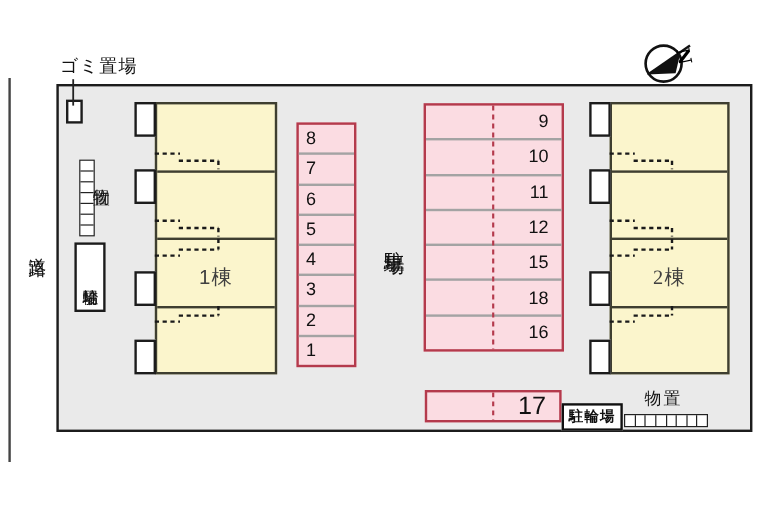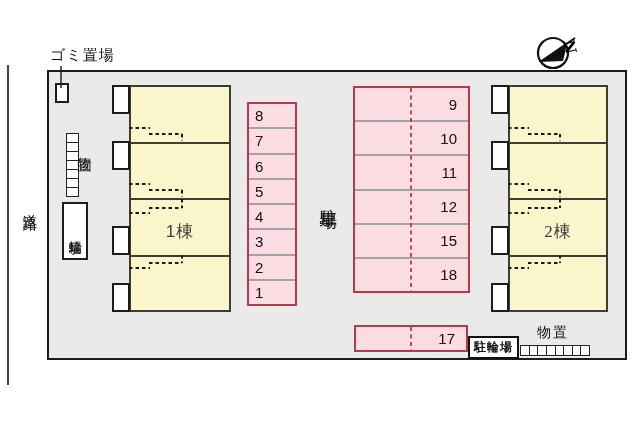--- a/index.html
+++ b/index.html
@@ -41,21 +41,21 @@
     flex:1;display:flex;align-items:center;box-sizing:border-box;
     border-top:2px solid #a3a3a3;font-size:15px;color:#111;
   }
   .pcell:first-child{border-top:none;}
   .pcol-a .pcell{justify-content:flex-start;padding-left:6px;}
   .pcol-b .pcell{justify-content:flex-end;padding-right:11px;}
   .p17{
     position:absolute;left:354px;top:325px;width:114px;height:27px;
     box-sizing:border-box;border:2px solid #b43a4c;background:#fbdce2;
     display:flex;align-items:center;justify-content:flex-end;
-    padding-right:11px;font-size:15px;
+    padding-right:11px;font-size:21px;
   }
   
   .vtext{
     position:absolute;writing-mode:vertical-rl;text-orientation:upright;
     color:#111;white-space:nowrap;
   }
   .road-label{left:20px;top:202px;font-size:15px;letter-spacing:2px;}
   .parking-label{left:317px;top:195px;font-size:17px;letter-spacing:2px;}
   .storage-left-label{left:76px;top:146px;font-size:14px;letter-spacing:1px;}
   
@@ -160,20 +160,21 @@
 
   <div class="vtext parking-label">駐車場</div>
 
   <div class="pcol pcol-b">
     <div class="pcell">9</div>
     <div class="pcell">10</div>
     <div class="pcell">11</div>
     <div class="pcell">12</div>
     <div class="pcell">15</div>
     <div class="pcell">18</div>
+    <div class="pcell">16</div>
   </div>
 
   <div class="p17">17</div>
 
   <div class="bike-bottom">駐輪場</div>
 
   <div class="storage-bottom-label">物置</div>
   <div class="shed-row">
     <div class="cell"></div>
       <div class="cell"></div>

